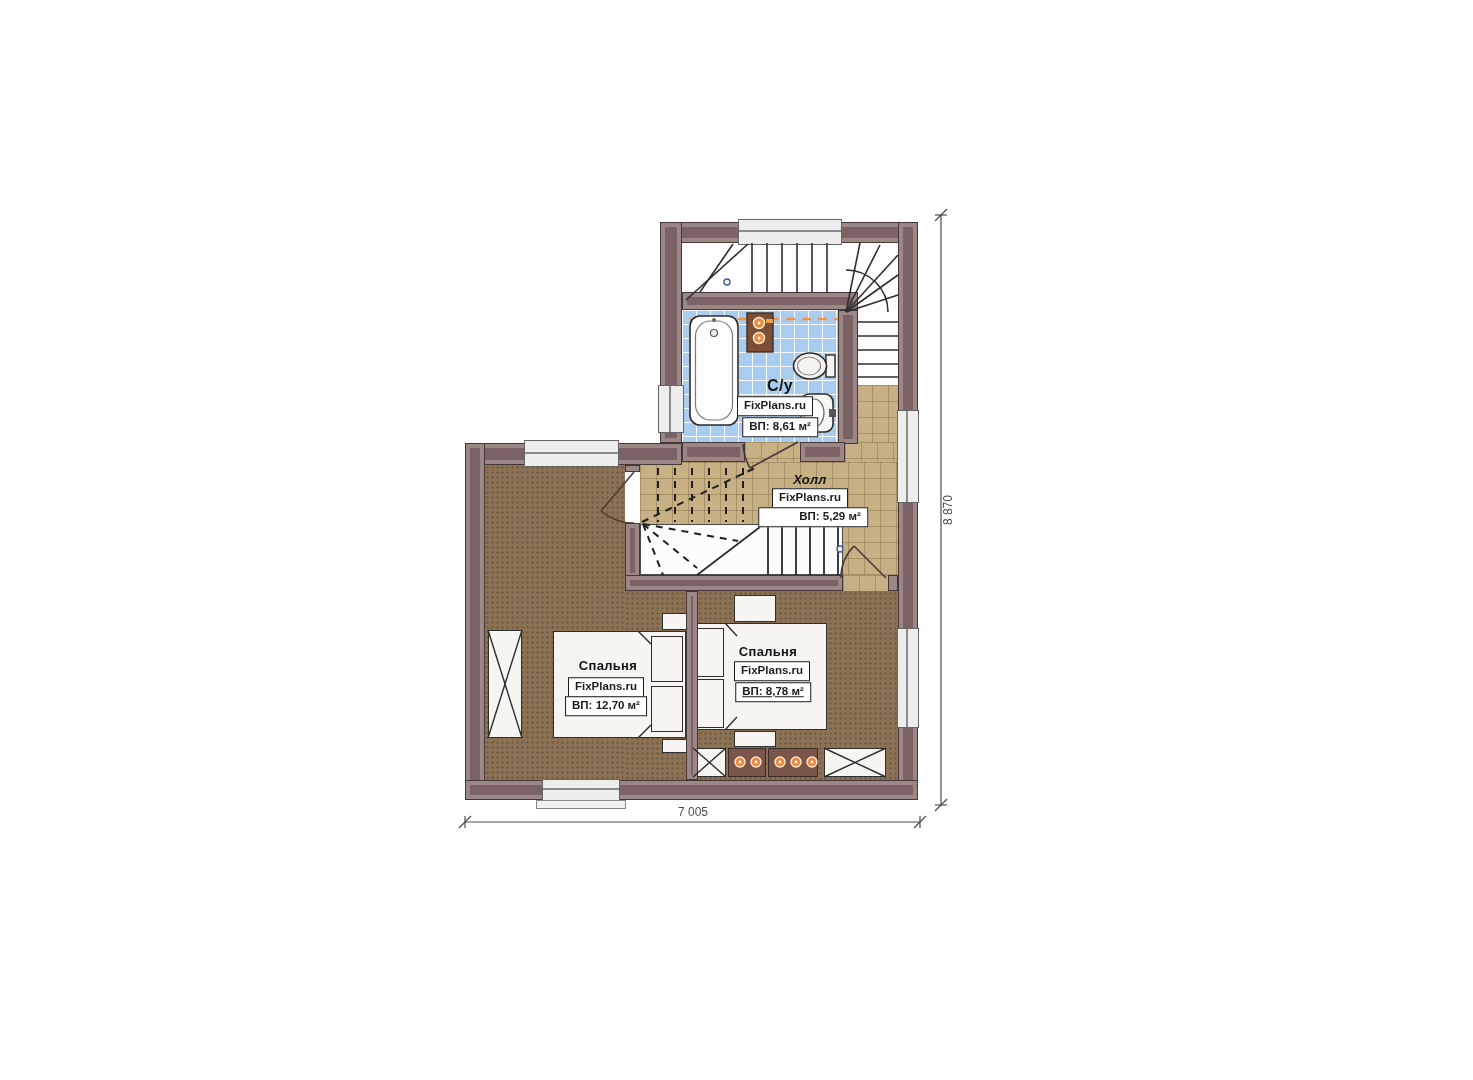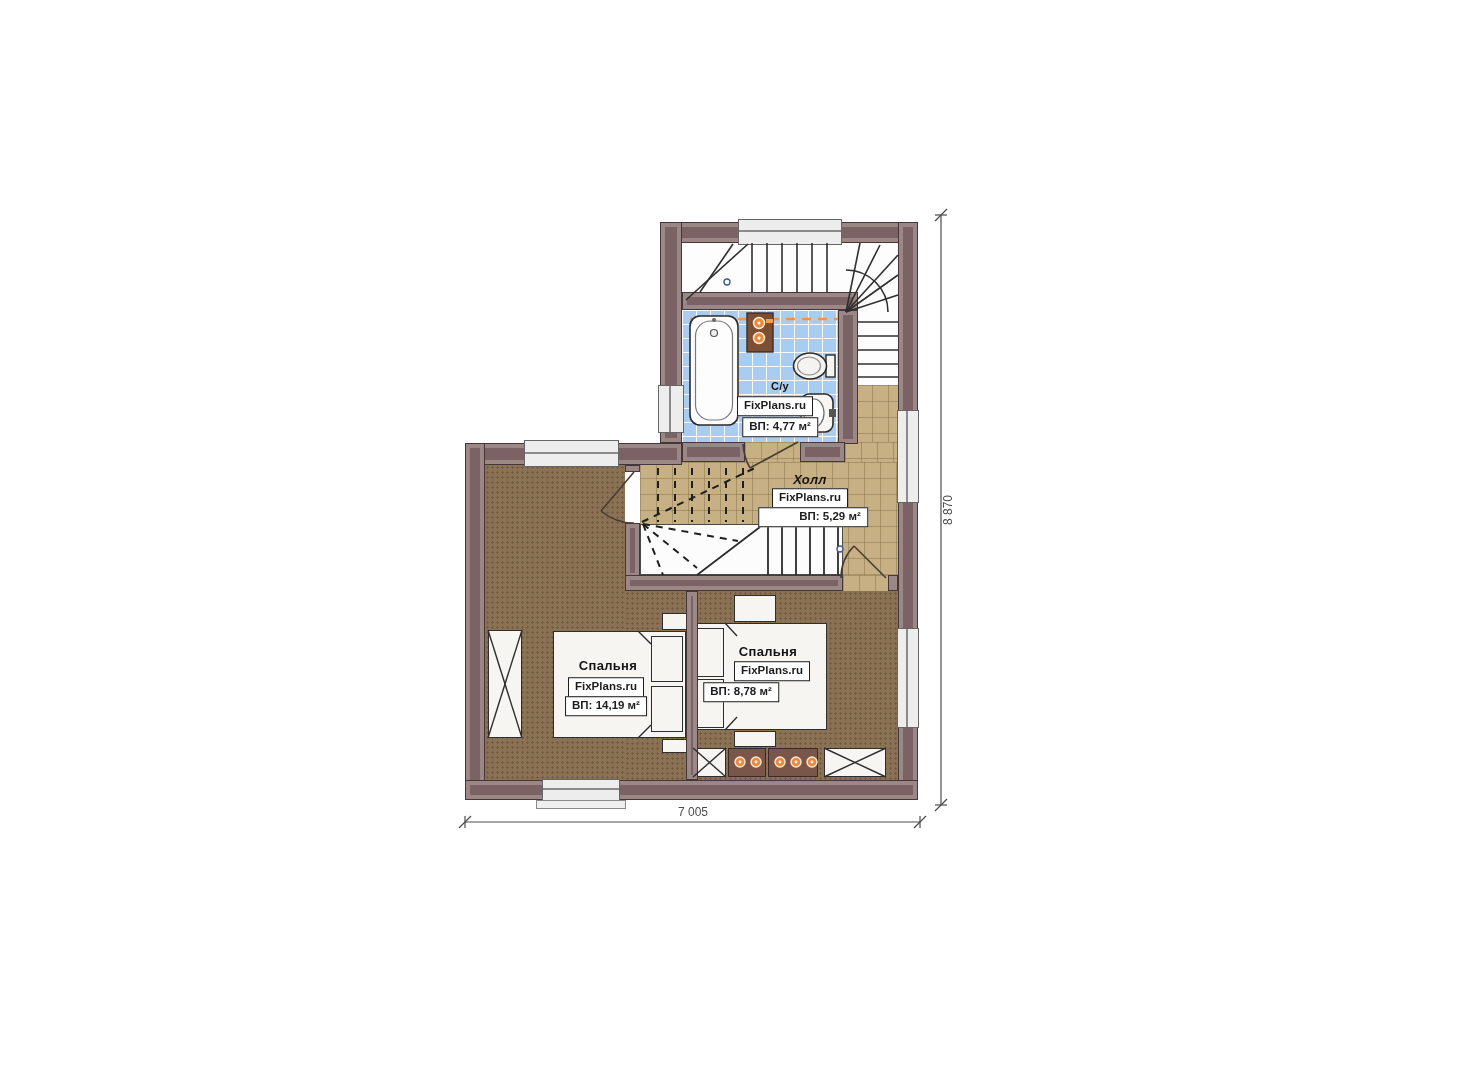--- a/index.html
+++ b/index.html
@@ -205,32 +205,32 @@
       <line x1="465" y1="816" x2="465" y2="828"></line>
       <line x1="920" y1="816" x2="920" y2="828"></line>
       <line x1="941" y1="215" x2="941" y2="805"></line>
       <line x1="935" y1="221" x2="947" y2="209"></line>
       <line x1="935" y1="811" x2="947" y2="799"></line>
       <line x1="935" y1="215" x2="947" y2="215"></line>
       <line x1="935" y1="805" x2="947" y2="805"></line>
     </g>
   </svg>
 
-  <div class="room-name" style="left:780px;top:386px;font-size:11px;">С/у</div>
+  <div class="room-name" style="left:780px;top:386px;font-size:16px;">С/у</div>
   <div class="tag" style="left:775px;top:406px;">FixPlans.ru</div>
-  <div class="tag" style="left:780px;top:427px;">ВП: 4,77 м²</div>
+  <div class="tag" style="left:780px;top:427px;">ВП: 8,61 м²</div>
 
   <div class="room-name" style="left:810px;top:479px;font-style:italic;">Холл</div>
   <div class="tag" style="left:810px;top:498px;">FixPlans.ru</div>
   <div class="tag" style="left:813px;top:517px;padding-left:40px;">ВП: 5,29 м²</div>
 
   <div class="room-name" style="left:608px;top:665px;">Спальня</div>
   <div class="tag" style="left:606px;top:687px;">FixPlans.ru</div>
-  <div class="tag" style="left:606px;top:706px;">ВП: 14,19 м²</div>
+  <div class="tag" style="left:606px;top:706px;">ВП: 12,70 м²</div>
 
   <div class="room-name" style="left:768px;top:651px;">Спальня</div>
   <div class="tag" style="left:772px;top:671px;">FixPlans.ru</div>
-  <div class="tag" style="left:741px;top:692px;">ВП: 8,78 м²</div>
+  <div class="tag" style="left:773px;top:692px;text-decoration:underline;">ВП: 8,78 м²</div>
 
   <div class="dim" style="left:693px;top:805px;transform:translateX(-50%);">7 005</div>
   <div class="dim" style="left:948px;top:510px;transform:translate(-50%,-50%) rotate(-90deg);">8 870</div>
 
 </div>
 
 </body></html>

